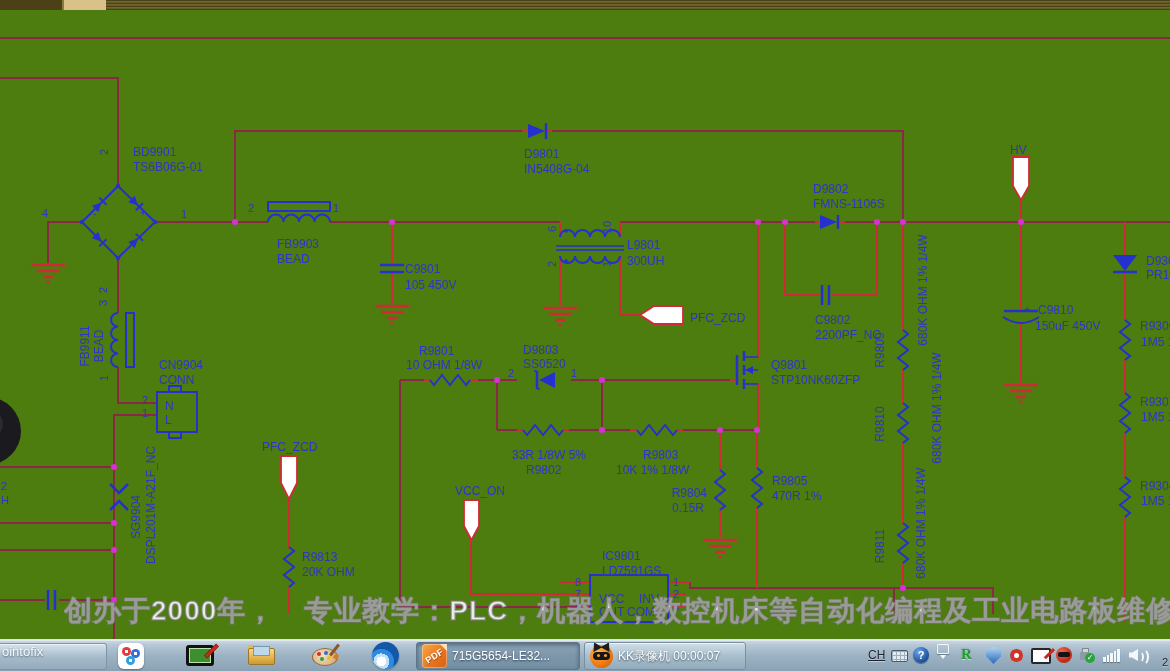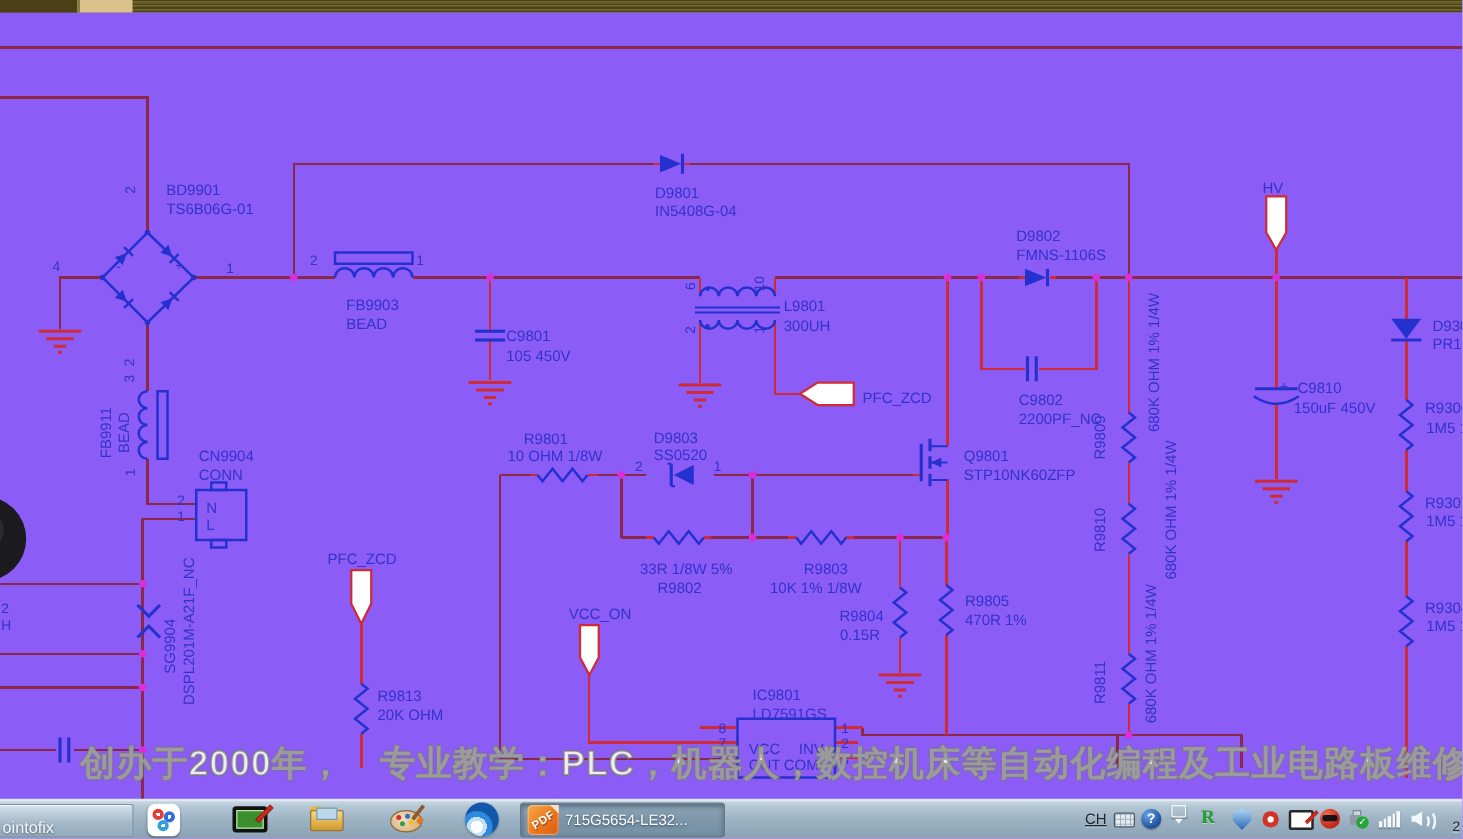--- a/index.html
+++ b/index.html
@@ -1,16 +1,16 @@
 <!DOCTYPE html>
 <html><head>
 <meta charset="utf-8">
 <style>
   html,body{margin:0;padding:0;}
-  .screen{position:relative;width:1170px;height:671px;background:#8b5cf6;overflow:hidden;
+  .screen{position:relative;width:1170px;height:671px;background:#4d7c0f;overflow:hidden;
           font-family:"Liberation Sans",sans-serif;}
   
   .top-strip{position:absolute;left:0;top:0;width:1170px;height:10px;background:#675a22;}
   .top-strip .stripes{position:absolute;left:0;top:0;right:0;bottom:0;
      background:repeating-linear-gradient(180deg,rgba(0,0,0,.28) 0 1px,rgba(255,255,255,.07) 1px 2px,transparent 2px 3px);}
   .top-strip .dark-seg{position:absolute;left:0;top:0;width:62px;height:10px;background:#4c4116;}
   .top-strip .tan-seg{position:absolute;left:62px;top:0;width:42px;height:10px;background:#d9c189;border-left:2px solid #8a7a40;}
   
   svg.schem{position:absolute;left:0;top:0;}
   
@@ -23,21 +23,21 @@
      background:linear-gradient(180deg,#cddbe6 0%,#b3c6d4 18%,#9db3c4 50%,#8aa2b4 100%);
      border-top:1px solid #d9e6ef;box-shadow:inset 0 1px 0 rgba(255,255,255,.45);}
   .tb-btn{position:absolute;top:2px;height:26px;border-radius:3px;border:1px solid #77909f;
      background:linear-gradient(180deg,#d2dfe9,#a9bfcd 50%,#93abbc);
      box-shadow:inset 0 1px 0 rgba(255,255,255,.6);display:flex;align-items:center;gap:5px;
      font-size:12px;color:#fff;text-shadow:0 1px 2px rgba(20,40,60,.75);overflow:hidden;}
   .tb-btn.pressed{background:linear-gradient(180deg,#8ea6b8,#7d96a9 50%,#7490a4);
      box-shadow:inset 0 2px 4px rgba(20,40,60,.5);border-color:#5f7788;}
   .ptfx-btn{position:absolute;left:0;top:3px;width:104px;height:25px;border-radius:0 3px 3px 0;
      border:1px solid #7e95a7;border-left:none;background:linear-gradient(180deg,#d7e3ed,#a6bac9 55%,#94abbc);
-     color:#f4f8fb;font-size:13px;display:flex;align-items:flex-end;padding-left:2px;
+     color:#f4f8fb;font-size:13px;display:flex;align-items:flex-start;padding-left:2px;
      text-shadow:0 1px 2px rgba(20,40,60,.6);box-shadow:inset 0 1px 0 rgba(255,255,255,.55);}
   .pin-ic{position:absolute;top:3px;width:26px;height:26px;}
   
   .ic-cap{background:#fff;border-radius:6px;box-shadow:0 1px 2px rgba(0,0,0,.35);}
   .ic-cap i{position:absolute;width:9px;height:9px;border-radius:50%;}
   .ic-cap .c1{left:4px;top:4px;background:radial-gradient(circle,#fff 0 1.5px,#e23b3b 1.5px);}
   .ic-cap .c2{left:13px;top:6px;background:radial-gradient(circle,#fff 0 1.5px,#2f6fe0 1.5px);}
   .ic-cap .c3{left:8px;top:13px;background:radial-gradient(circle,#fff 0 1.5px,#2f9fe0 1.5px);}
   
   .ic-ptfx{width:28px;height:21px;top:5px;background:#111;border-radius:3px;}
@@ -491,20 +491,30 @@
     <div class="pin-ic ic-brow" style="left:372px;"></div>
 
     <div class="tb-btn pressed" style="left:416px;width:162px;">
       <span class="ic-pdf">
         <span class="fold"></span>
         <span class="t">PDF</span>
       </span>
       <span>715G5654-LE32...</span>
     </div>
 
+    <div class="tb-btn" style="left:584px;width:160px;">
+      <span class="ic-kk">
+        <span class="ear1"></span>
+        <span class="ear2"></span>
+        <span class="band"></span>
+        <span class="e1"></span>
+        <span class="e2"></span>
+      </span>
+      <span>KK录像机 00:00:07</span>
+    </div>
 
     <span class="tray-txt" style="left:868px;top:8px;text-decoration:underline;">CH</span>
     <span class="tr-kbd" style="left:891px;top:10px;"></span>
     <span class="tr-help" style="left:913px;top:7px;">?</span>
     <span class="tr-hidden" style="left:937px;top:4px;"></span>
     <span class="tr-r" style="left:961px;top:6px;">R</span>
     <span class="tr-shield" style="left:986px;top:7px;"></span>
     <span class="tr-flower" style="left:1010px;top:9px;"></span>
     <span class="tr-ptfx" style="left:1031px;top:8px;"></span>
     <span class="tr-kk" style="left:1056px;top:7px;"></span>

